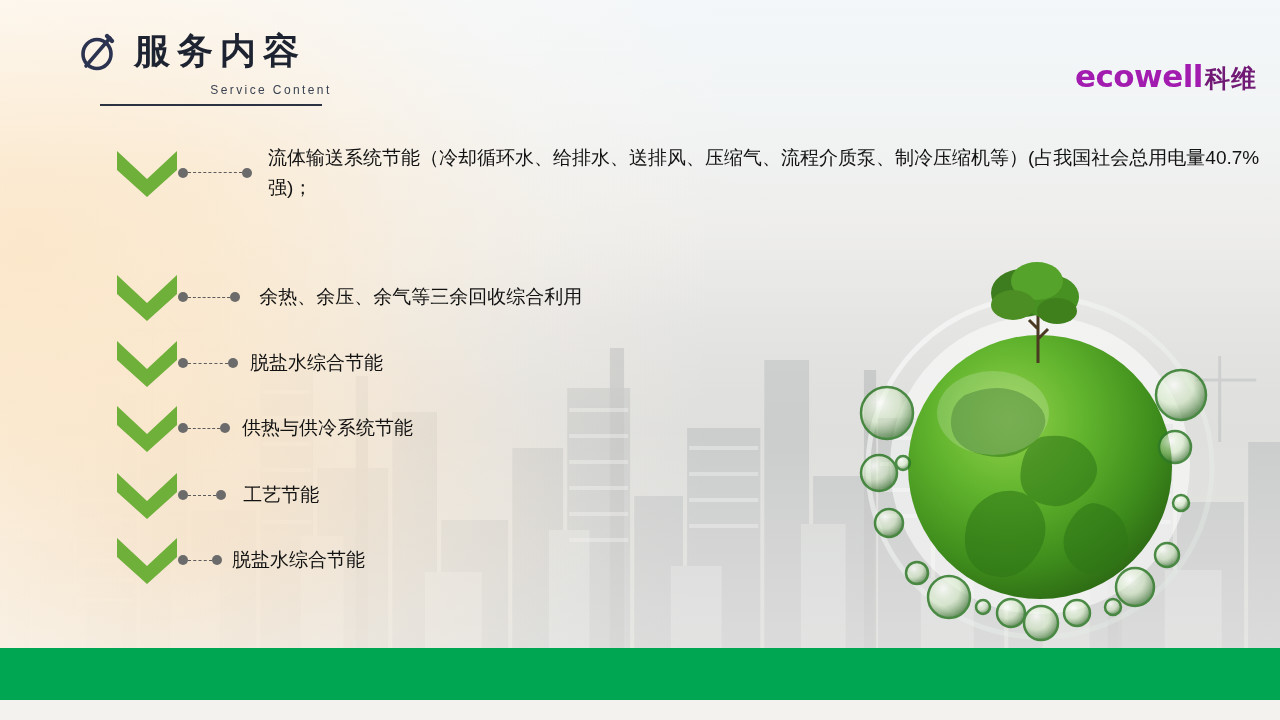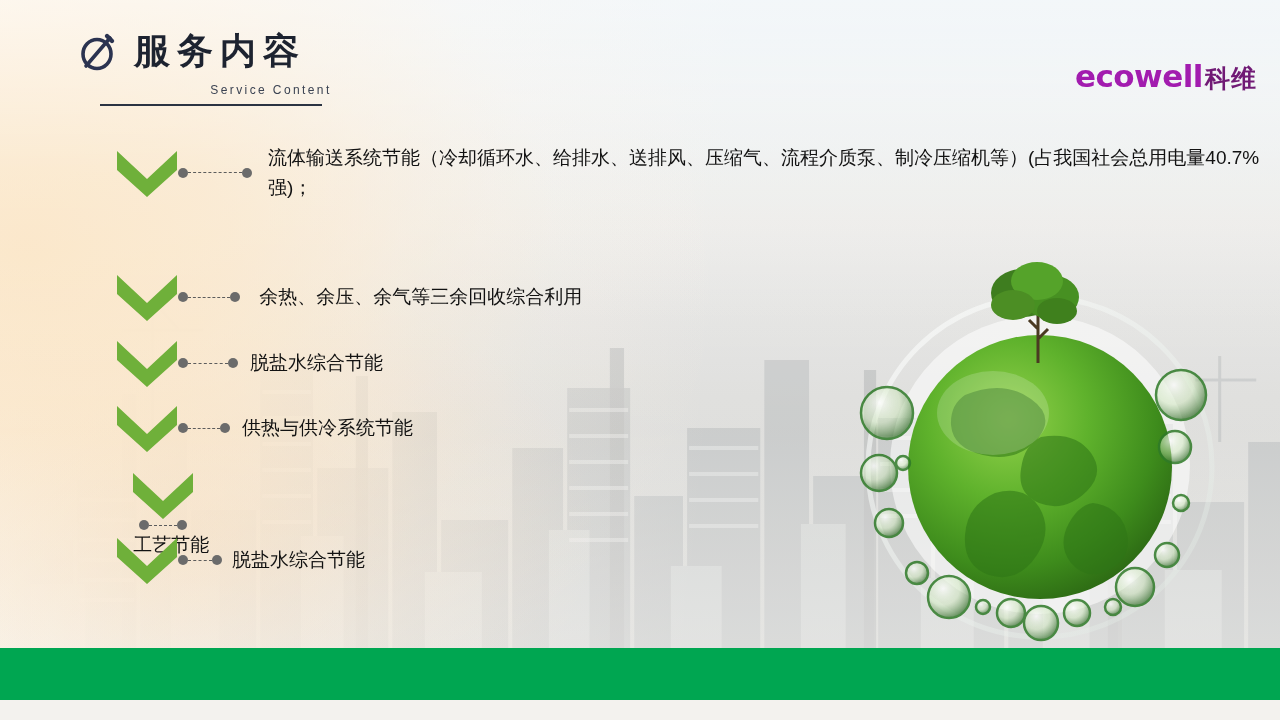--- a/index.html
+++ b/index.html
@@ -440,21 +440,21 @@
         </svg>
       </span>
       <span class="connector" style="width:60px;">
         <span class="conn-dot"></span>
         <span class="conn-line"></span>
         <span class="conn-dot"></span>
       </span>
       <span class="bullet-text" style="margin-left:12px;">脱盐水综合节能</span>
     </div>
 
-    <div class="bullet-row" style="top:470px;flex-direction:column;">
+    <div class="bullet-row" style="top:470px;">
       <span class="chevron">
         <svg viewBox="0 0 62 50" aria-hidden="true">
           <path d="M1 3 L31 31 L61 3 L61 22 L31 49 L1 22 Z" fill="#6FB03A"></path>
         </svg>
       </span>
       <span class="connector" style="width:48px;">
         <span class="conn-dot"></span>
         <span class="conn-line"></span>
         <span class="conn-dot"></span>
       </span>

